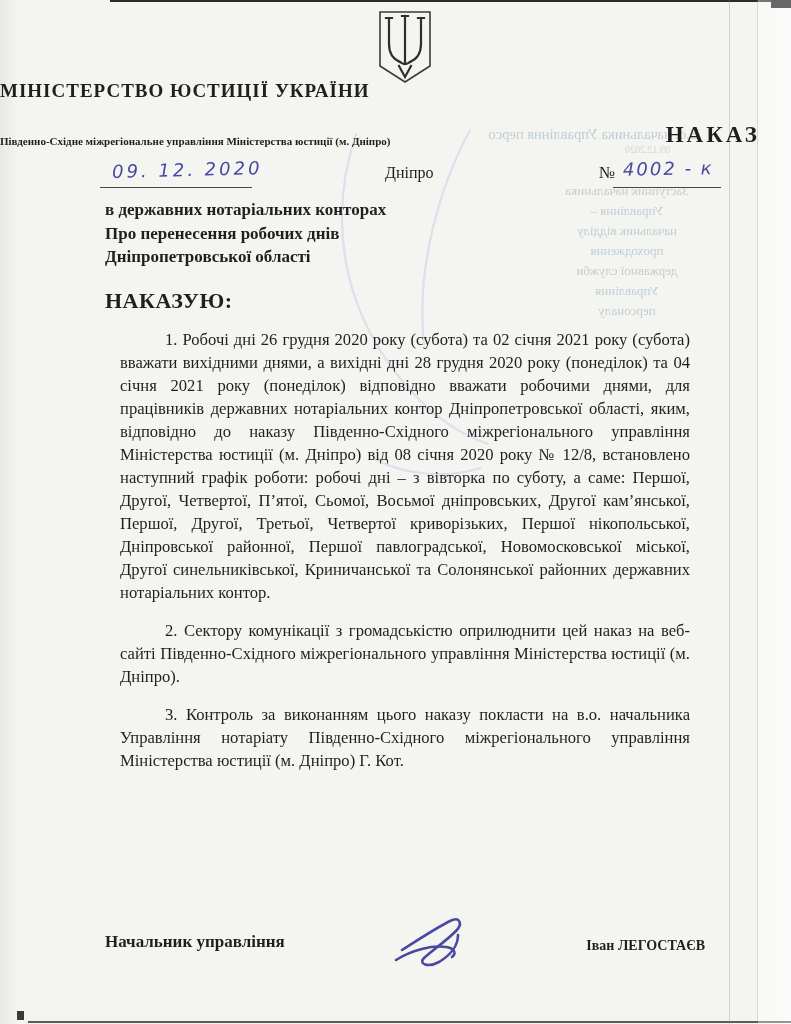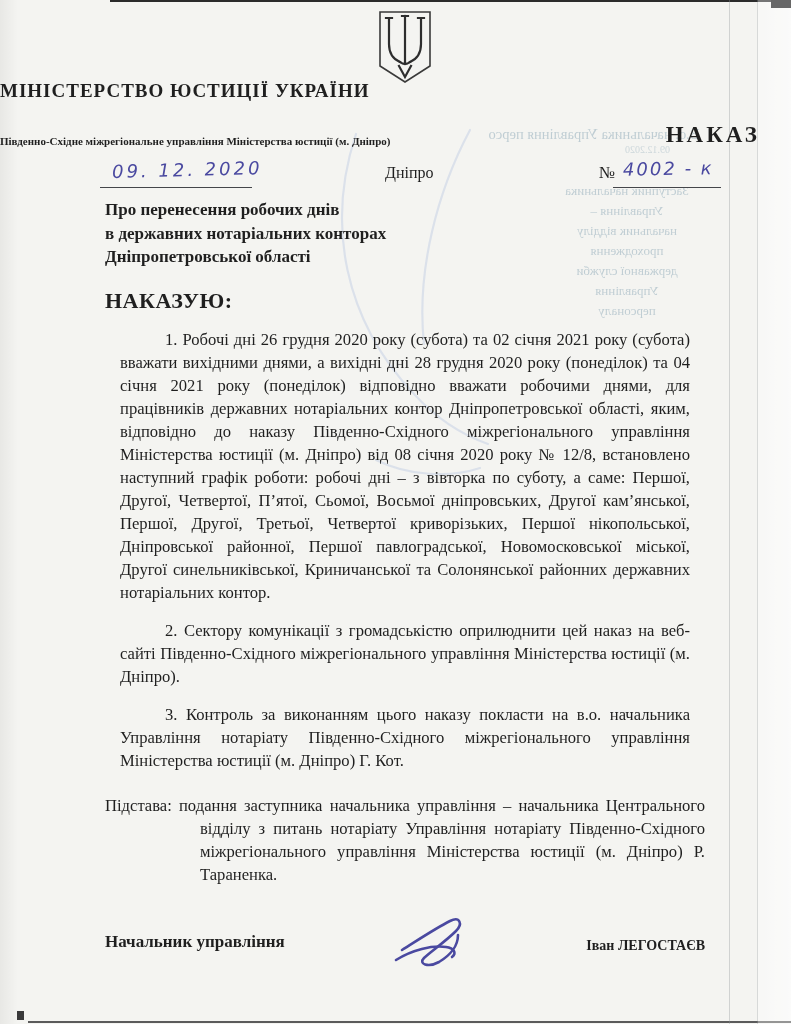--- a/index.html
+++ b/index.html
@@ -109,33 +109,32 @@
 
   <div class="hand date-hand">09. 12. 2020</div>
   <div class="date-line"></div>
   <div class="city">Дніпро</div>
   <div class="num-label">№</div>
   <div class="hand num-hand">4002 - к</div>
   <div class="num-line"></div>
 
   <div class="body">
     <div class="subject">
+      <div>в державних нотаріальних конторах</div>
       <div>Про перенесення  робочих днів</div>
-      <div>в державних нотаріальних конторах</div>
       <div>Дніпропетровської області</div>
     </div>
 
 
     <p class="order-heading">НАКАЗУЮ:</p>
 
     <p class="item first">1. Робочі дні 26 грудня 2020 року (субота) та 02 січня 2021 року (субота) вважати вихідними днями, а вихідні дні 28 грудня 2020 року (понеділок) та 04 січня 2021 року (понеділок) відповідно вважати робочими днями, для працівників державних нотаріальних контор Дніпропетровської області, яким, відповідно до наказу Південно-Східного міжрегіонального управління Міністерства юстиції (м. Дніпро) від 08 січня 2020 року № 12/8, встановлено наступний графік роботи: робочі дні – з вівторка по суботу, а саме: Першої, Другої, Четвертої, П’ятої, Сьомої, Восьмої дніпровських, Другої кам’янської, Першої, Другої, Третьої, Четвертої криворізьких, Першої нікопольської, Дніпровської районної, Першої павлоградської, Новомосковської міської, Другої синельниківської, Криничанської та Солонянської районних державних нотаріальних контор.</p>
     <p class="item">2. Сектору комунікації з громадськістю оприлюднити цей наказ на веб-сайті Південно-Східного міжрегіонального управління Міністерства юстиції (м. Дніпро).</p>
     <p class="item">3. Контроль за виконанням цього наказу покласти на в.о. начальника Управління нотаріату Південно-Східного міжрегіонального управління Міністерства юстиції (м. Дніпро) Г. Кот.</p>
 
-    <p class="basis"><span>Підстава:</span><span> подання заступника начальника управління – начальника Центрального відділу з питань нотаріату Управління нотаріату Південно-Східного міжрегіонального управління Міністерства юстиції (м. Дніпро) Р. Тараненка.</span></p>
   </div>
 
   <div class="sig-row">
     <div class="sig-pos">Начальник  управління</div>
     <svg class="sig-scribble" width="110" height="64" viewBox="0 0 110 64">
       <g fill="none" stroke="#4a49a0" stroke-width="2.6" stroke-linecap="round">
         <path d="M14,40 C30,30 48,18 62,11 C72,6 75,14 68,21 C57,32 42,42 36,48 C30,54 40,58 51,52 C63,45 70,35 70,25"></path>
         <path d="M8,50 C24,40 44,35 58,37 C66,38 69,43 64,47"></path>
       </g>
     </svg>

